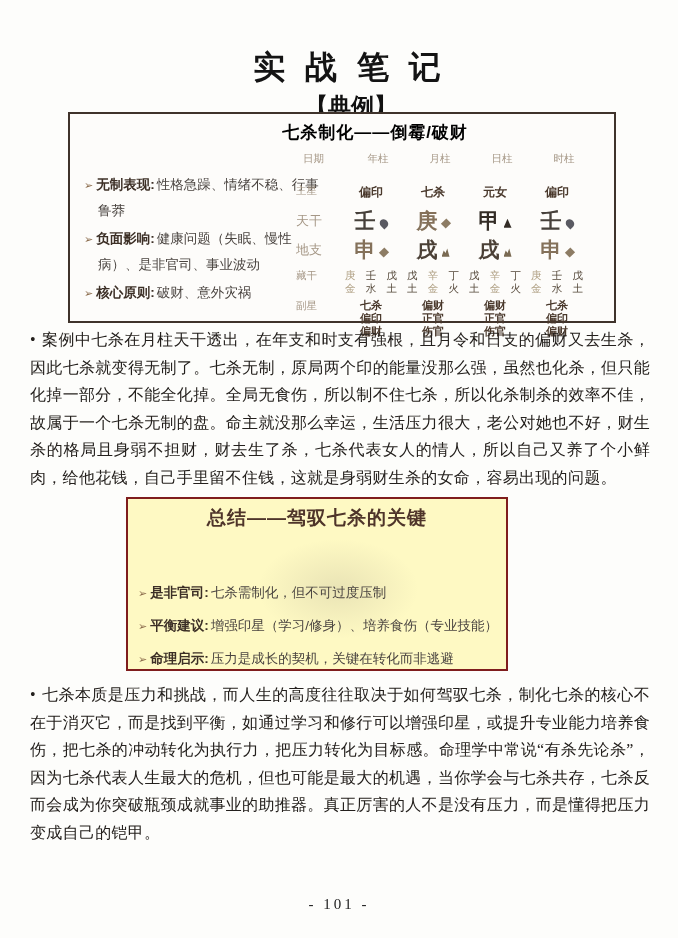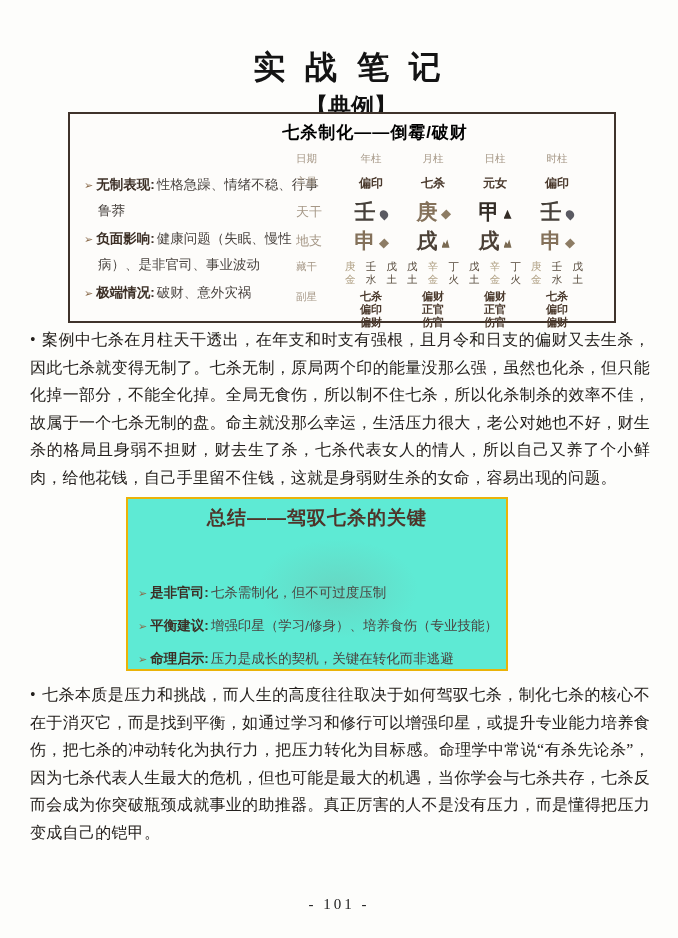--- a/index.html
+++ b/index.html
@@ -36,21 +36,21 @@
   }
   .case-bullets li{margin-bottom:2px;text-indent:-14px;padding-left:14px;}
   .arrow{color:#8a6a4a;font-size:11px;margin-right:3px;}
   .blabel{color:#3c2f26;font-weight:bold;margin-right:2px;}
   
   .chart{position:absolute;left:222px;top:38px;width:310px;
     font-family:"Liberation Sans","DejaVu Sans",sans-serif;}
   .c-row{display:flex;}
   .c-label{width:44px;font-size:10.5px;color:#a59786;flex:0 0 44px;text-align:left;padding-left:4px;}
   .c-cell{width:62px;flex:0 0 62px;text-align:center;}
-  .c-head{font-size:10.5px;color:#a59786;margin-bottom:9px;}
+  .c-head{font-size:10.5px;color:#a59786;margin-bottom:18px;justify-content:center;}
   .c-head .c-cell{color:#a59786;}
   .c-main{font-size:12px;font-weight:bold;color:#4a392c;margin-bottom:6px;}
   .c-main .c-label{font-weight:normal;}
   .c-stem,.c-branch{height:27px;align-items:center;margin-bottom:2px;}
   .c-stem .c-label,.c-branch .c-label{font-size:13px;}
   .han{font-size:21px;font-weight:bold;font-style:normal;color:#453d35;line-height:26px;}
   .han[data-element="metal"]{color:#84715a;}
   .han[data-element="wood"]{color:#332c26;}
   .han[data-element="earth"]{color:#4b4036;}
   .han[data-element="water"]{color:#46403a;}
@@ -71,21 +71,21 @@
     position:absolute;left:30px;width:620px;margin:0;
     font-size:16px;line-height:27.5px;text-align:justify;color:#24201d;
     letter-spacing:0.3px;
   }
   #para1{top:326px;}
   #para2{top:681px;}
   .dot{margin-right:6px;}
   
   .summary-box{
     position:absolute;left:126px;top:497px;width:378px;height:170px;
-    border:2px solid #eab308;background:#5eead4;
+    border:2px solid #7f1d1d;background:#fef9c3;
     font-family:"Liberation Sans","DejaVu Sans",sans-serif;
   }
   .summary-title{
     position:absolute;top:6px;left:0;width:100%;text-align:center;
     font-size:19px;font-weight:bold;color:#4f352a;letter-spacing:1px;
   }
   .summary-bullets{
     position:absolute;left:10px;top:84px;margin:0;padding:0;list-style:none;
     font-size:13.5px;color:#4a4440;white-space:nowrap;
   }
@@ -112,21 +112,21 @@
   <div class="case-title">七杀制化——倒霉/破财</div>
 
   <ul class="case-bullets">
     <li>
       <span class="arrow">➢</span><b class="blabel">无制表现:</b><span>性格急躁、情绪不稳、行事鲁莽</span>
     </li>
     <li>
       <span class="arrow">➢</span><b class="blabel">负面影响:</b><span>健康问题（失眠、慢性病）、是非官司、事业波动</span>
     </li>
     <li>
-      <span class="arrow">➢</span><b class="blabel">极端情况:</b><span>破财、意外灾祸</span>
+      <span class="arrow">➢</span><b class="blabel">核心原则:</b><span>破财、意外灾祸</span>
     </li>
   </ul>
 
   <div class="chart">
 
     <div class="c-row c-head">
       <span class="c-label">日期</span>
       <span class="c-cell">年柱</span>
       <span class="c-cell">月柱</span>
       <span class="c-cell">日柱</span>

